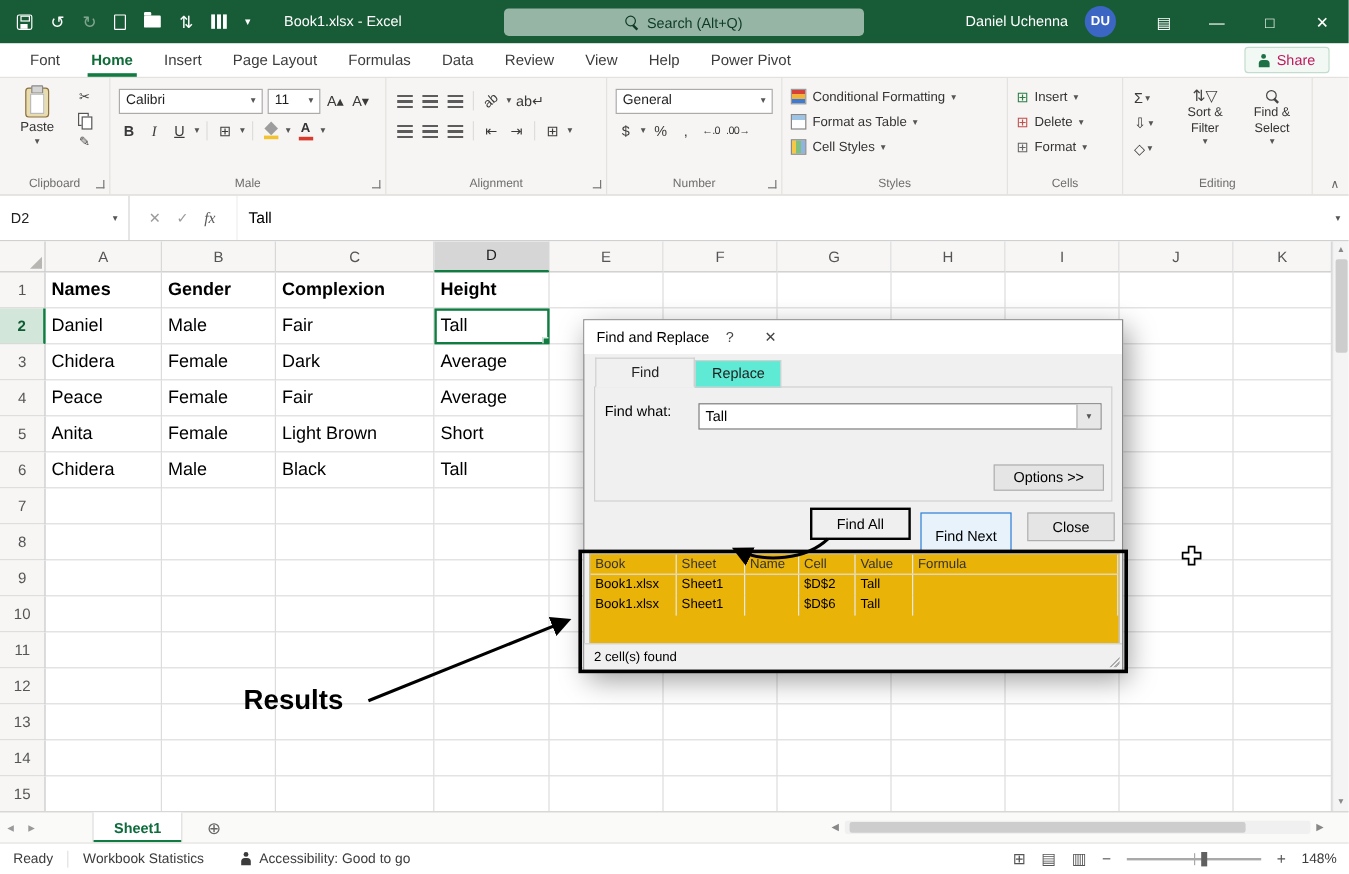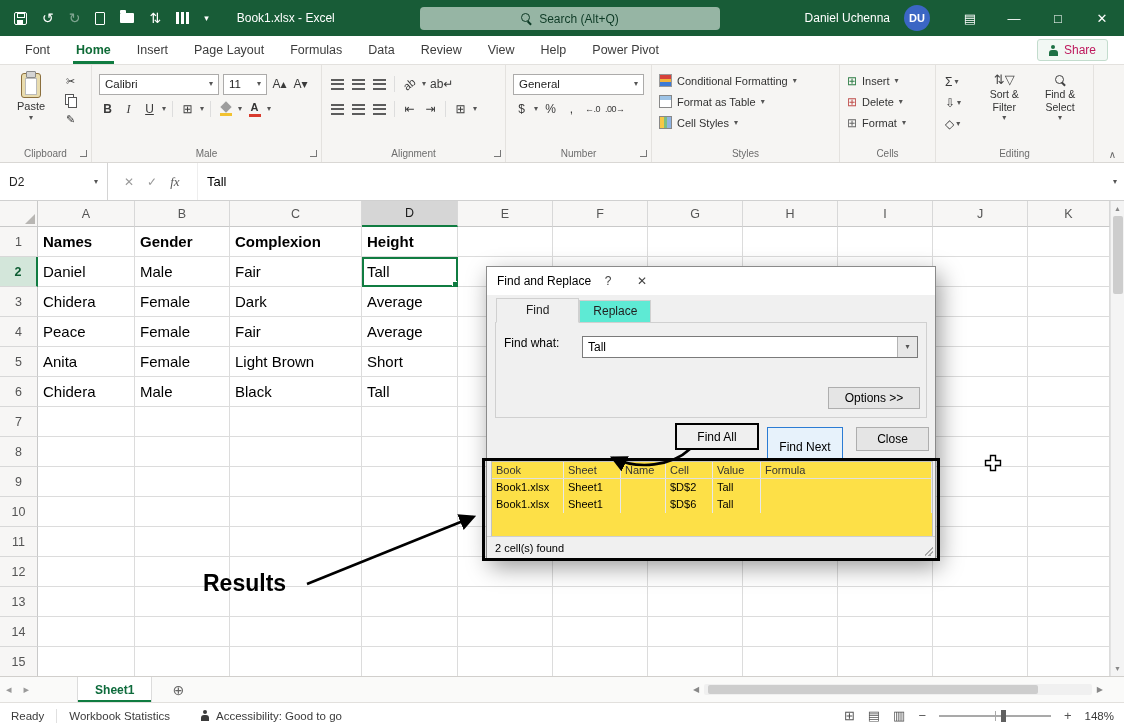--- a/index.html
+++ b/index.html
@@ -150,21 +150,21 @@
 .fw-row{display:flex;align-items:flex-start;padding:13px 8px 0 8px}
 .fw-row label{width:78px;font-size:12px;color:#000}
 .fw-combo{flex:1;height:22px;background:#fff;border:1px solid #7a7a7a;display:flex;align-items:center;font-size:12px;color:#000;cursor:text}
 .fw-combo>span:first-child{flex:1;padding-left:5px}
 .fw-dd{width:20px;height:20px;background:#e7e7e7;border-left:1px solid #b4b4b4;display:flex;align-items:center;justify-content:center;cursor:pointer}
 .dbtn{position:absolute;font-size:12px;color:#000;background:#e5e5e5;border:1px solid #aeaeae;cursor:pointer;font-family:"Liberation Sans",sans-serif}
 #options-btn{right:6px;bottom:8px;width:92px;height:22px}
 #find-all-btn{left:188px;top:156px;width:84px;height:27px;border:2.5px solid #000;background:#efefef}
 #find-next-btn{left:280px;top:160px;width:76px;height:40px;border:1.5px solid #2c7cd4;background:#e7f2fb}
 #close-btn{left:369px;top:160px;width:73px;height:24px}
-#results-list{position:absolute;left:4px;top:194px;width:442px;height:76px;background:#fde047;border:1px solid #c2c2c2;overflow:hidden}
+#results-list{position:absolute;left:4px;top:194px;width:442px;height:76px;background:#eab308;border:1px solid #c2c2c2;overflow:hidden}
 .rheadrow{display:flex;height:17px;border-bottom:1px solid #e0e0e0}
 .rcell{font-size:11px;padding:1.5px 4px;border-right:1px solid #e8e8e8;white-space:nowrap;overflow:hidden;flex:none;color:#000}
 .rhead{color:#333}
 .rrowline{display:flex;height:17px;cursor:pointer}
 #dlg-status{position:absolute;left:0;right:0;bottom:0;height:22px;background:#f0f0f0;border-top:1px solid #cfcfcf;font-size:11px;color:#000;display:flex;align-items:center;padding-left:8px}
 .grip{position:absolute;right:2px;bottom:2px;width:10px;height:10px;background:linear-gradient(135deg,transparent 55%,#aaa 55%,#aaa 65%,transparent 65%,transparent 75%,#aaa 75%,#aaa 85%,transparent 85%);cursor:nwse-resize}
 
 
 #ann-box{left:482px;top:458px;width:458px;height:103px;border:3px solid #000;z-index:12;pointer-events:none}
 #ann-label{left:203px;top:570px;font-size:23px;font-weight:800;color:#000;z-index:12}

